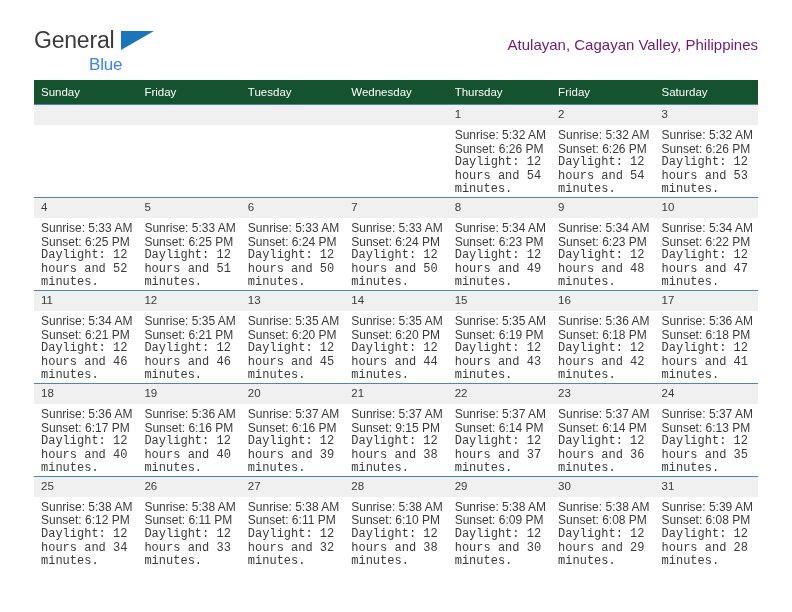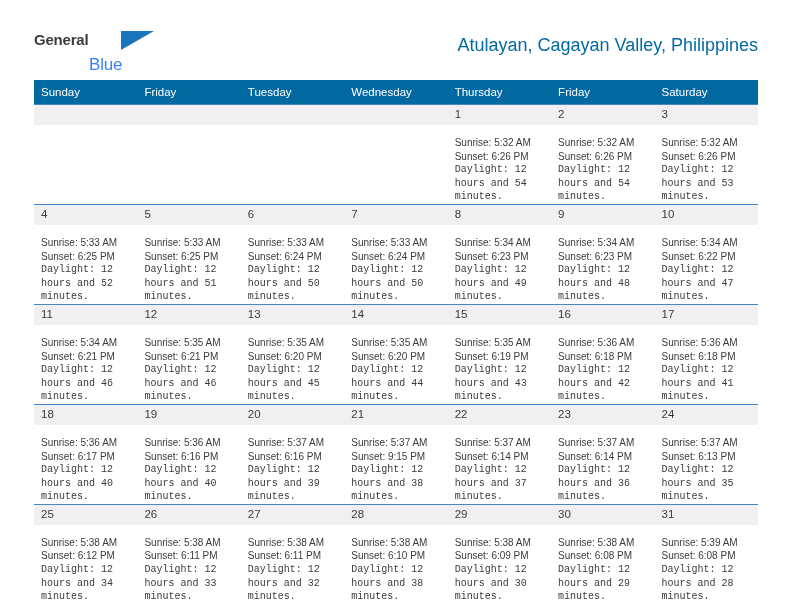--- a/index.html
+++ b/index.html
@@ -30,27 +30,26 @@
     padding-top: 28px;
     height: 74px;
     box-sizing: border-box;
   }
   .brand {
     position: relative;
     width: 210px;
     height: 56px;
   }
   .brand-general {
-    font-size: 15px;
+    font-size: 23px;
     color: #3b3b3b;
     letter-spacing: -0.2px;
     line-height: 24px;
     display: block;
     font-family: "Liberation Sans", sans-serif;
-    font-weight: bold;
   }
   .brand-blue {
     font-size: 17px;
     color: #3b82f6;
     letter-spacing: -0.2px;
     line-height: 24px;
     display: block;
     margin-left: 55px;
     margin-top: 1px;
   }
@@ -68,35 +67,35 @@
     padding-top: 0px;
   }
   .cal-title {
     font-size: 29px;
     color: #1f1f1f;
     line-height: 34px;
     font-weight: normal;
     margin: 0;
   }
   .cal-subtitle {
-    font-size: 18px;
-    color: #0369a1;
+    font-size: 15px;
+    color: #701a75;
     line-height: 22px;
     margin: 6px 0 0 0;
   }
 
   
   .calendar {
     margin-top: 6px;
     width: 724px;
     border-collapse: collapse;
     table-layout: fixed;
   }
   .calendar th {
-    background: #0369a1;
+    background: #14532d;
     color: #ffffff;
     font-weight: normal;
     font-size: 11.5px;
     text-align: left;
     padding: 6px 0 6px 7px;
     height: 12px;
     border: none;
   }
   .calendar td {
     width: 103.4px;
@@ -115,22 +114,22 @@
     font-size: 11.5px;
     color: #3b3b3b;
     padding: 3px 0 4px 7px;
     line-height: 13px;
     height: 13px;
   }
   .daynum.empty {
     color: transparent;
   }
   .details {
-    padding: 11px 5px 0 7px;
-    font-size: 10px;
+    padding: 4px 5px 0 7px;
+    font-size: 12px;
     line-height: 13.6px;
     color: #3b3b3b;
   }
   .details div {
     white-space: nowrap;
   }
   .details .daylight {
     white-space: normal;
     font-family: Liberation Mono, monospace;
   }

